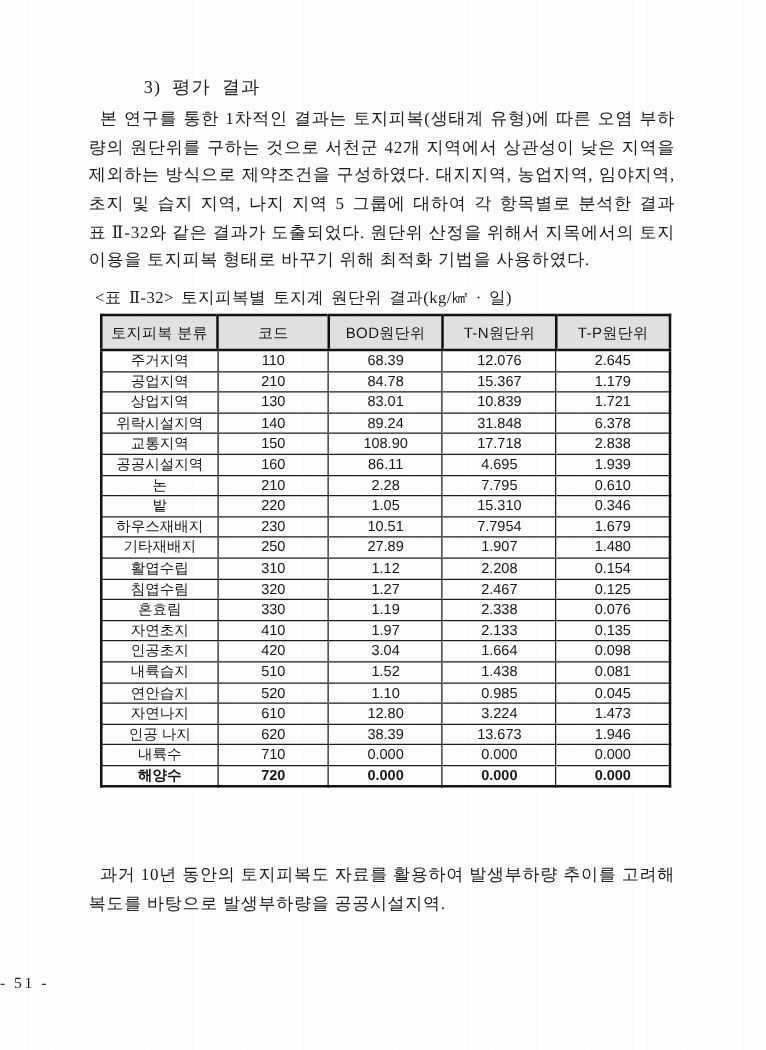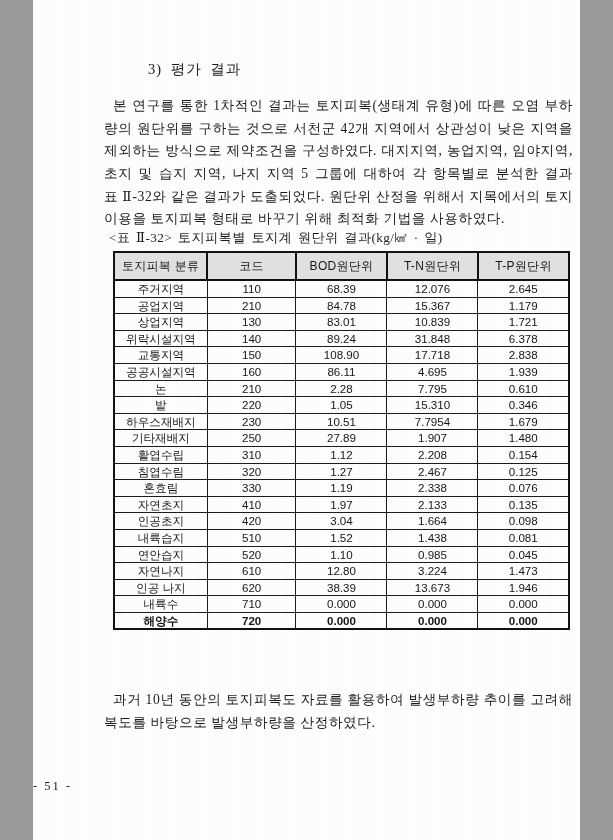--- a/index.html
+++ b/index.html
@@ -1,18 +1,18 @@
 <!DOCTYPE html>
 <html lang="ko"><head>
 <meta charset="utf-8">
 <style>
   html,body{margin:0;padding:0;background:#9a9a9a;}
   .page{
     position:relative;
-    width:547px;height:840px;
+    width:613px;height:840px;
     margin:0 auto;
     background:#fdfdfe;
     background-image:repeating-linear-gradient(90deg, rgba(40,40,80,0.012) 0px, rgba(40,40,80,0.012) 1px, transparent 1px, transparent 11px);
     color:#1b1b1b;
     font-family:"Liberation Serif","DejaVu Serif",serif;
     overflow:hidden;
   }
   .heading{
     position:absolute;top:60px;left:115px;
     font-size:14.5px;letter-spacing:1px;word-spacing:4px;
@@ -22,21 +22,21 @@
     position:absolute;left:71px;width:469px;
     font-size:13.6px;letter-spacing:0.6px;
   }
   .para .line{
     height:22.7px;line-height:22.7px;
     text-align:justify;text-align-last:justify;
     white-space:nowrap;overflow:hidden;
   }
   .para .line:first-child{text-indent:9px;}
   .para .line:last-child{text-align-last:left;}
-  .para1{top:95px;}
+  .para1{top:84px;}
   .para2{top:689px;}
   .caption{
     position:absolute;top:229px;left:76px;
     font-size:13.2px;letter-spacing:0.4px;word-spacing:2px;
     white-space:nowrap;
   }
   .tbl-wrap{position:absolute;top:251px;left:80px;width:457px;border-radius:27px;}
   table.unit-table{
     width:457px;border-collapse:collapse;table-layout:fixed;
     font-family:"Liberation Sans","DejaVu Sans",sans-serif;
@@ -254,18 +254,18 @@
             <td>0.000</td>
             <td>0.000</td>
             <td>0.000</td>
           </tr>
         </tbody>
     </table>
   </div>
 
   <div class="para para2">
       <div class="line">과거 10년 동안의 토지피복도 자료를 활용하여 발생부하량 추이를 고려해</div>
-      <div class="line">복도를 바탕으로 발생부하량을 산정하였다.</div>
+      <div class="line">복도를 바탕으로 발생부하량을 공공시설지역.</div>
     </div>
 
   <div class="pageno">- 51 -</div>
 
 </div>
 
 </body></html>

